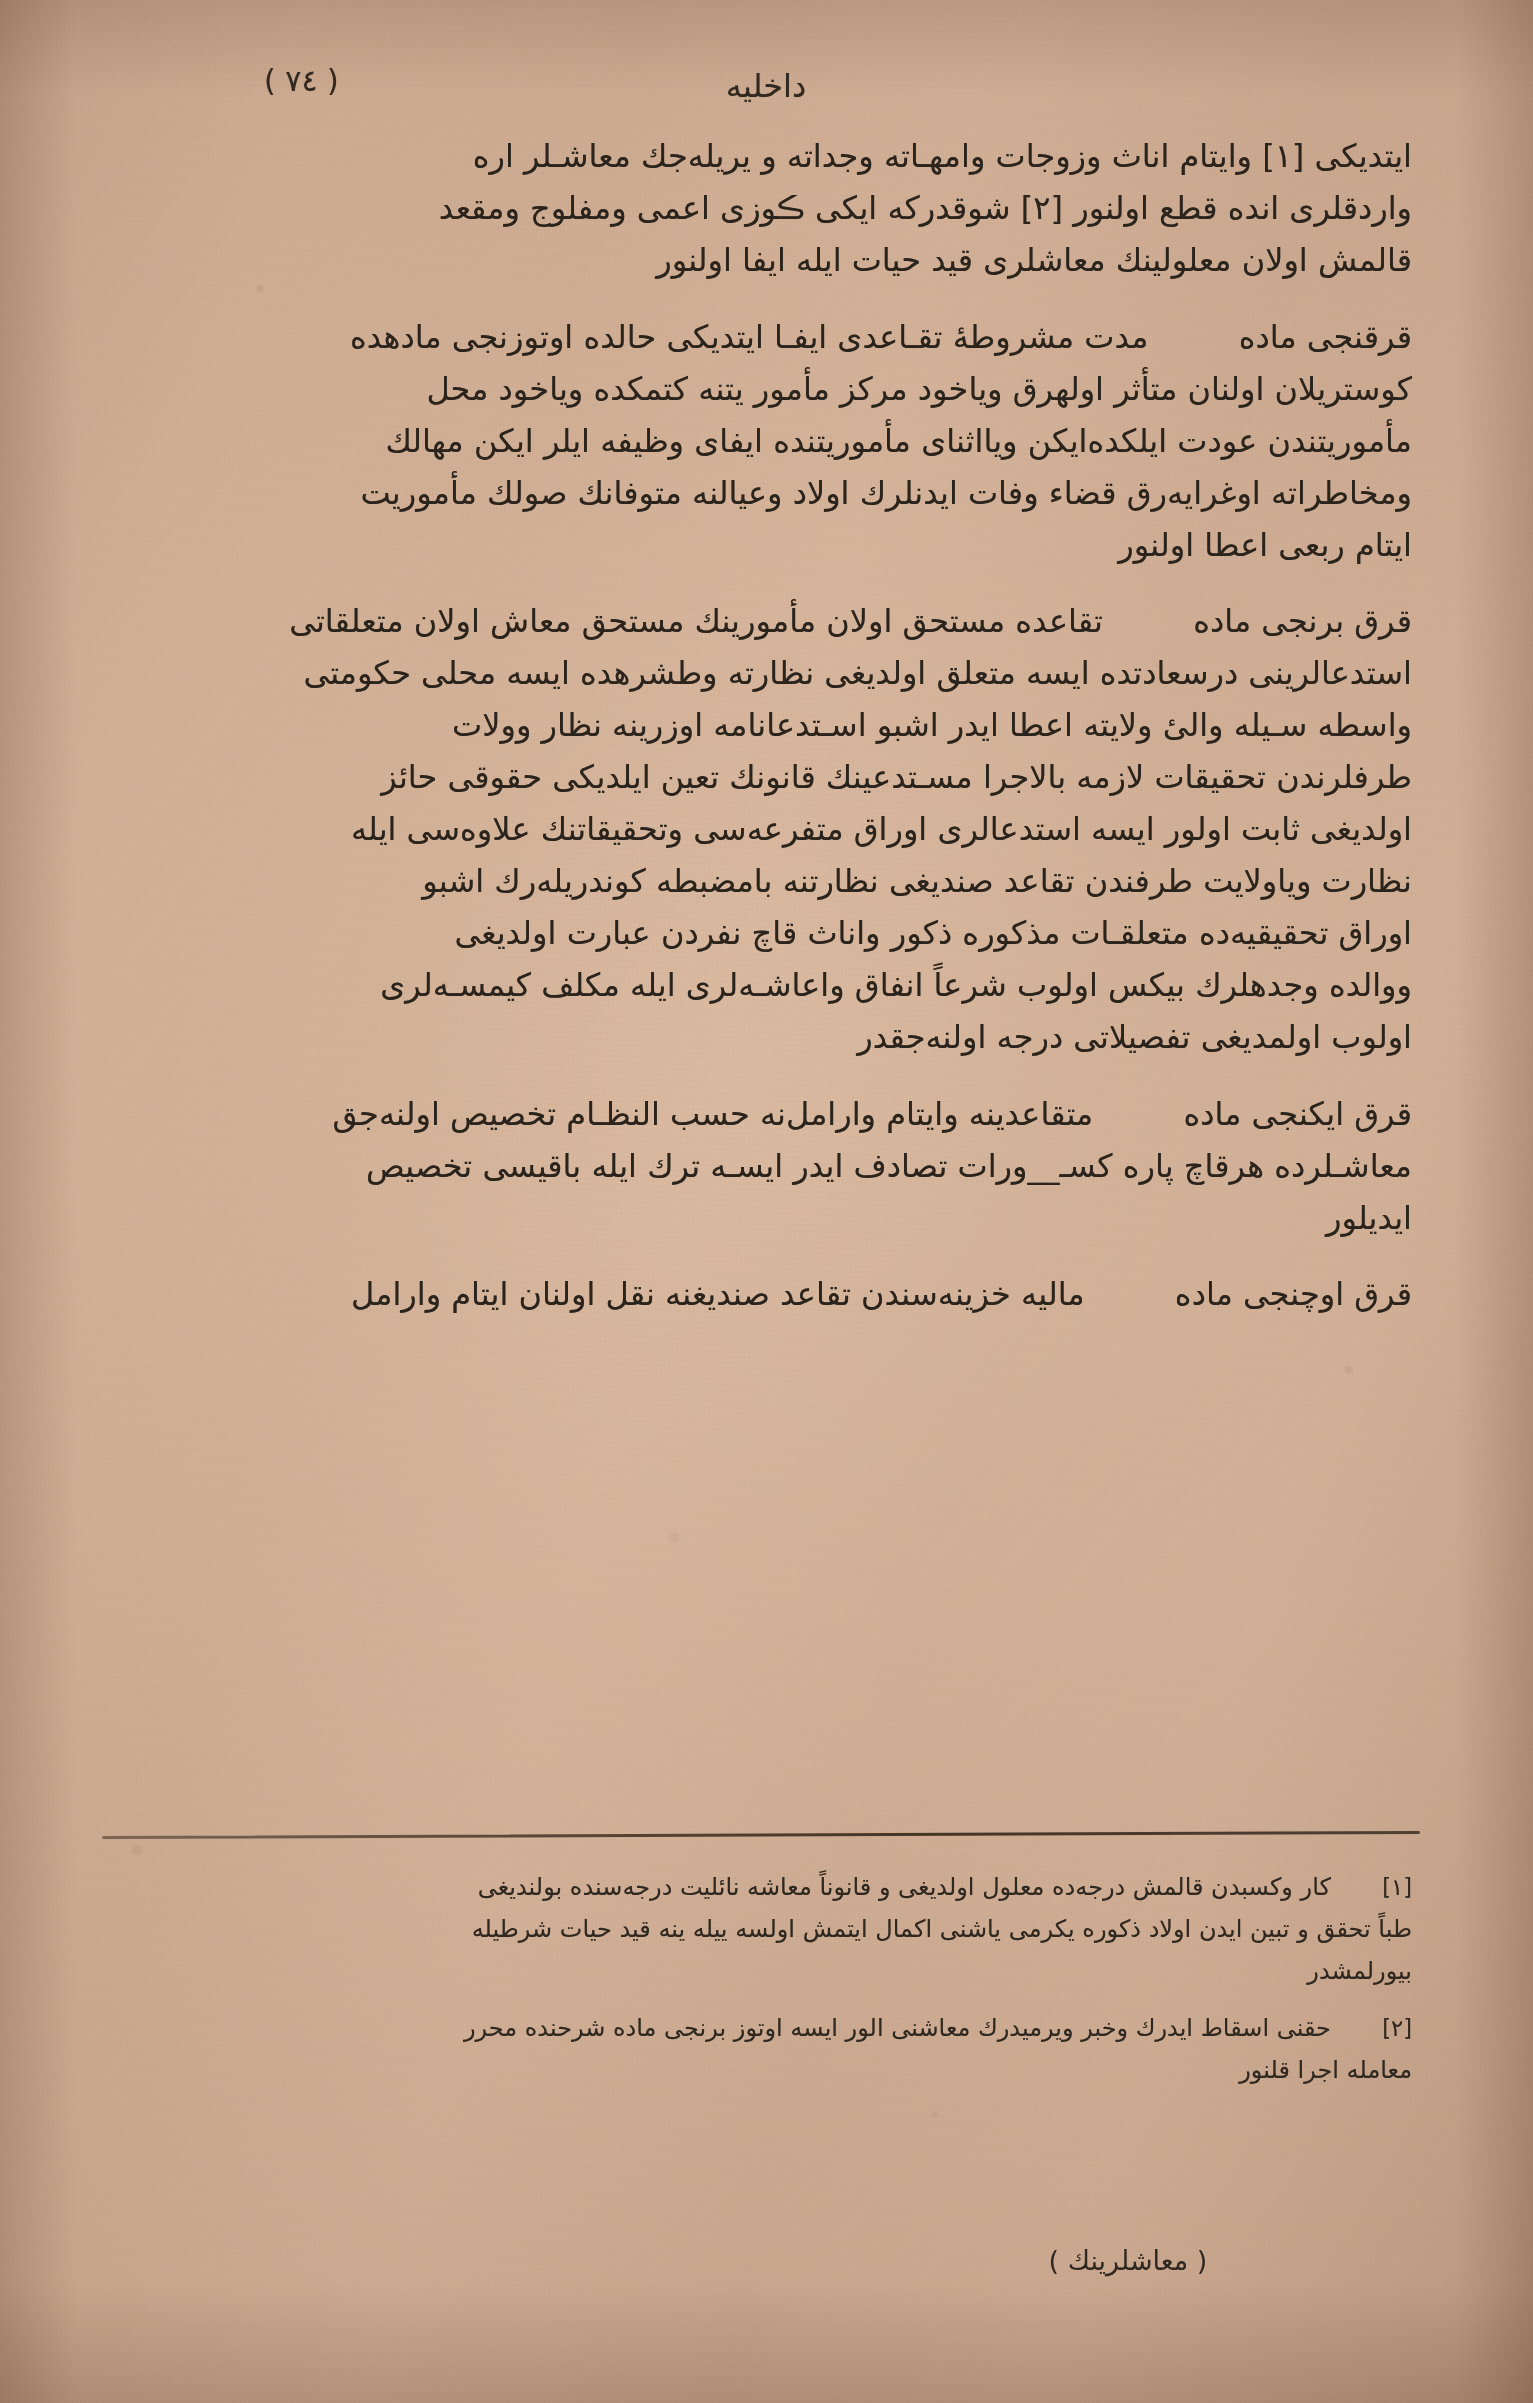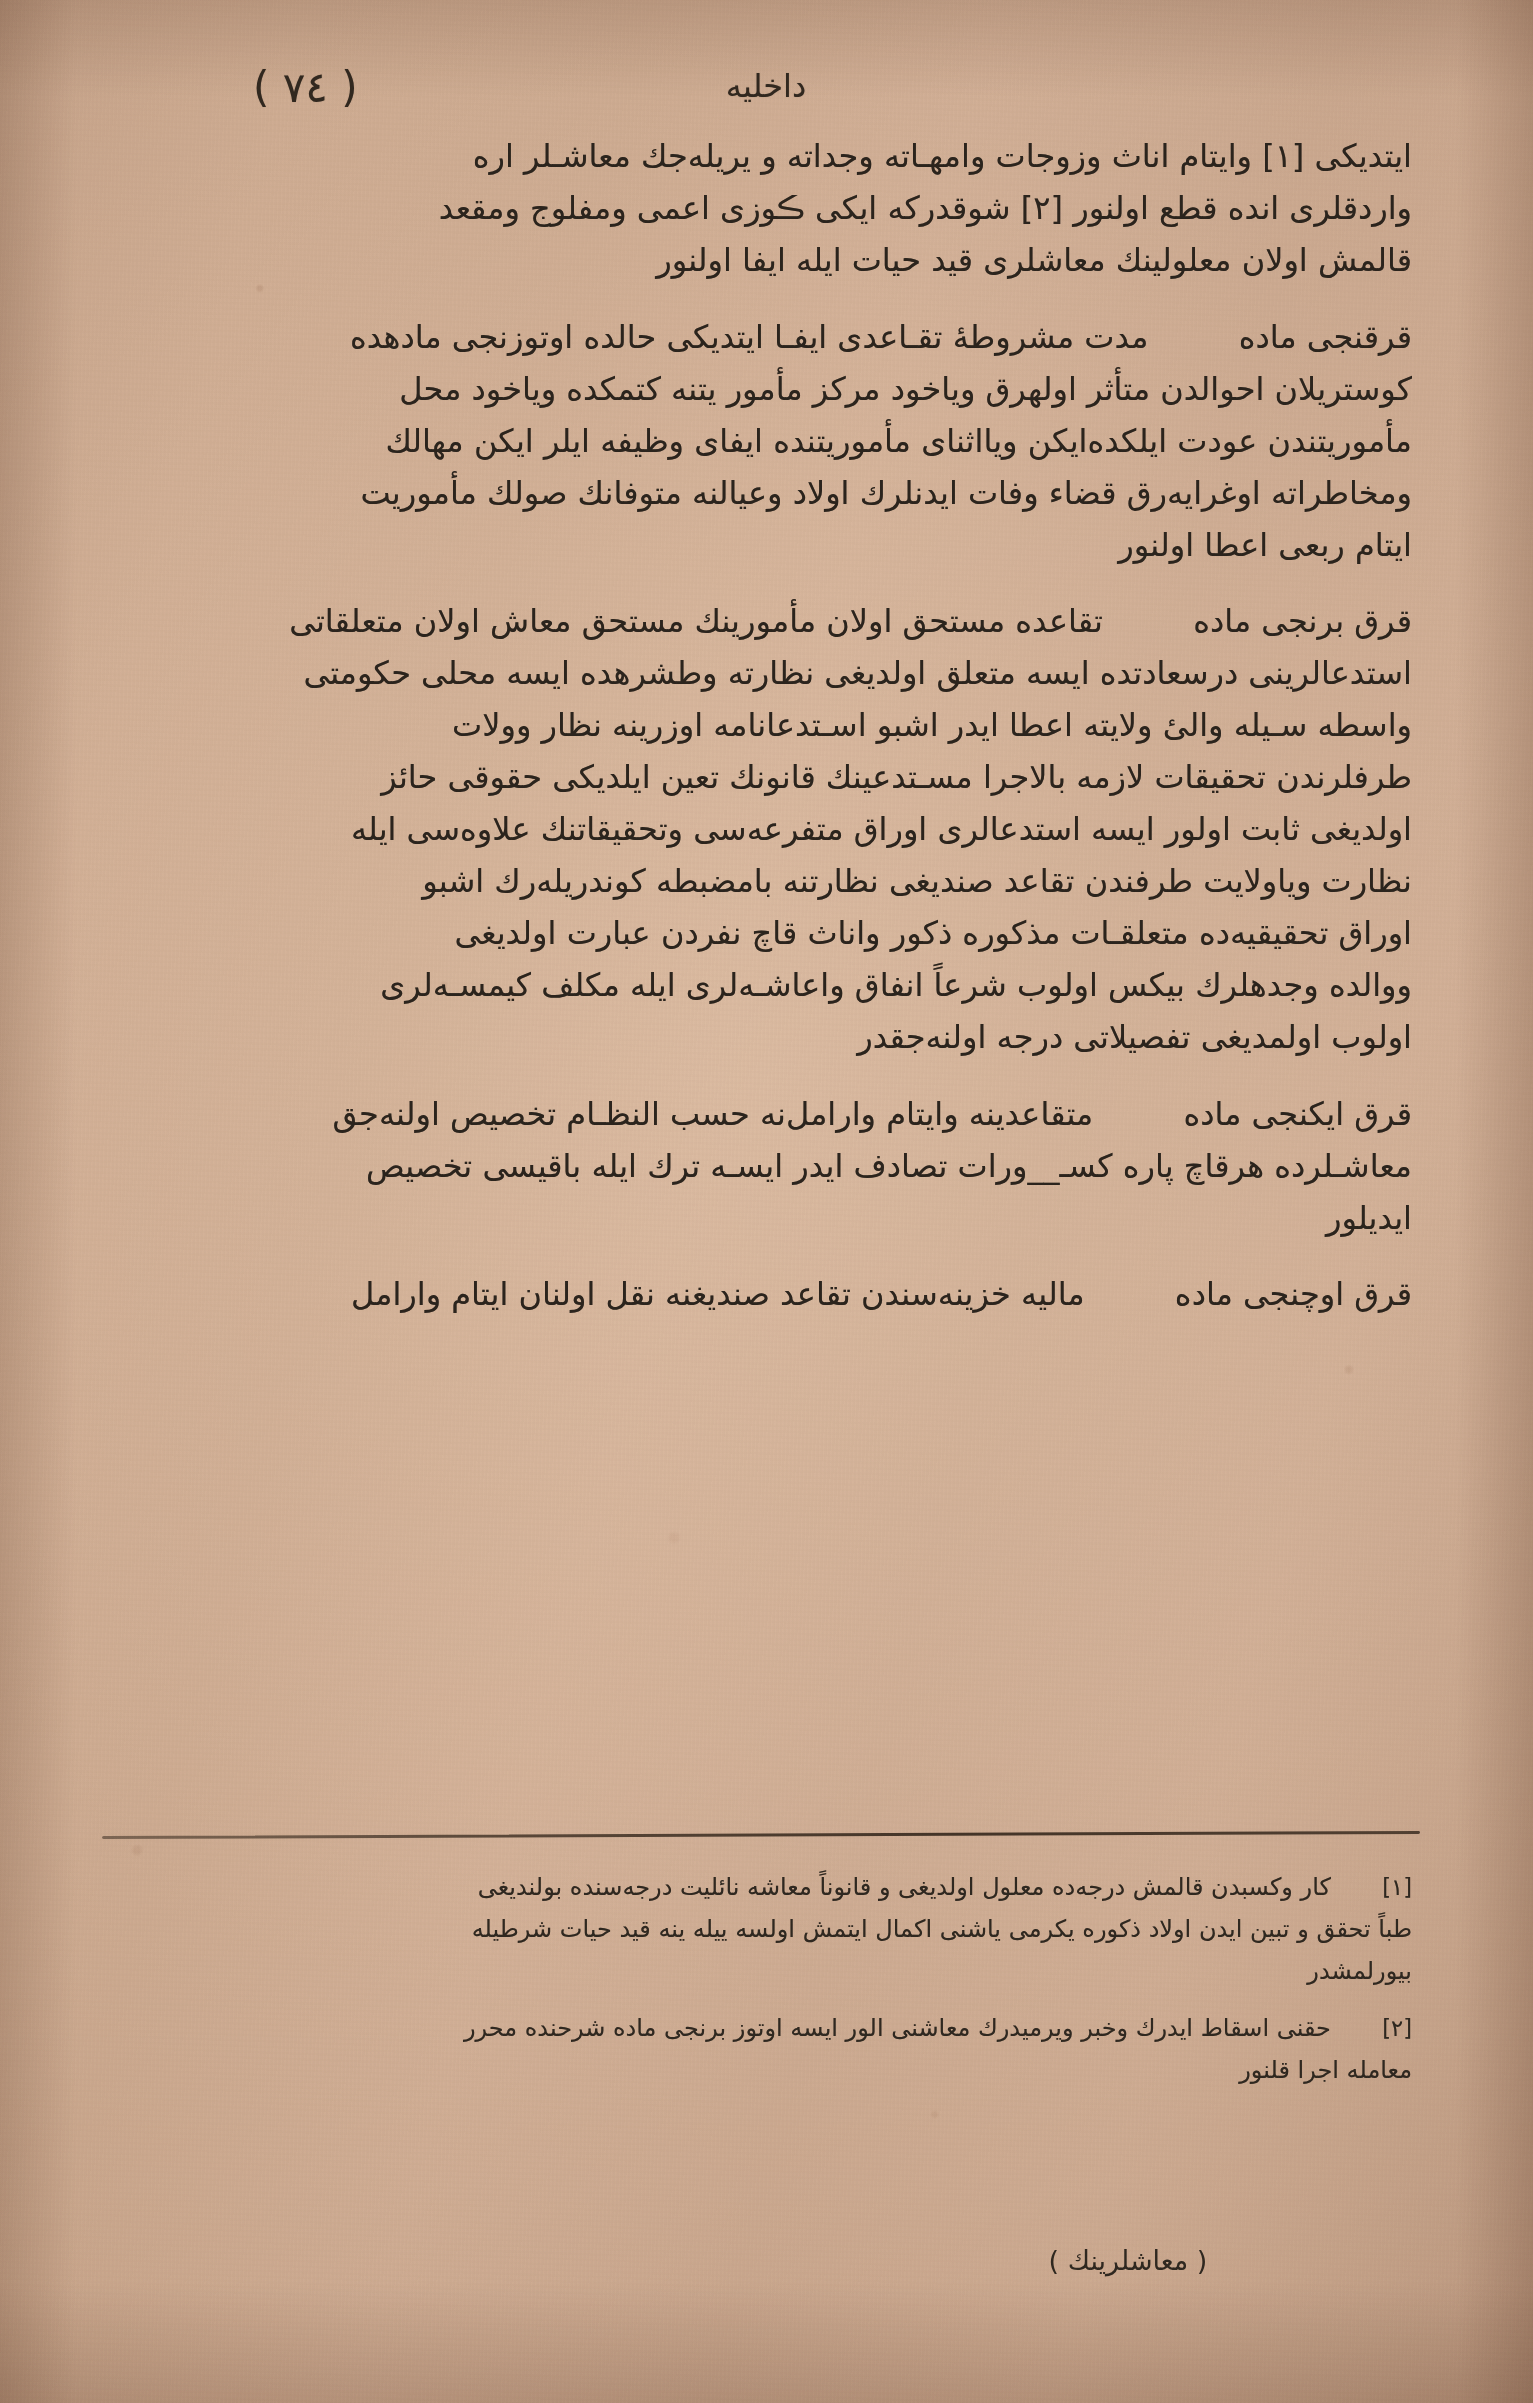--- a/index.html
+++ b/index.html
@@ -95,23 +95,23 @@
     justify-content: center;
   }
   .running-head {
     font-size: 32px;
     letter-spacing: 0.5px;
     color: #31281f;
     text-shadow: 0 0 0.9px rgba(49,40,31,0.35);
   }
   .folio {
     position: absolute;
-    left: 113px;
+    left: 124px;
     top: -3.8px;
-    font-size: 42px;
+    font-size: 30px;
     color: #31281f;
     letter-spacing: 2.8px;
     white-space: nowrap;
     text-shadow: 0 0 0.9px rgba(49,40,31,0.3);
   }
 
   
   .body {
     position: absolute;
     top: 130px;
@@ -240,21 +240,21 @@
         <span class="line">قالمش اولان معلولینك معاشلری قید حیات ایله ایفا اولنور</span>
       </div>
 
       <div class="para spaced">
         <span class="line">
           <span class="art-head">قرقنجی ماده</span>
           <span class="gap"></span>
           <span>مدت مشروطهٔ تقـاعدی ایفـا ایتدیكی حالده اوتوزنجی مادهده</span>
         </span>
         <span class="line stretch">
-          <span>كوستریلان احوالدن متأثر اولهرق ویاخود مرکز مأمور یتنه کتمکده ویاخود محل</span>
+          <span>كوستریلان اولنان متأثر اولهرق ویاخود مرکز مأمور یتنه کتمکده ویاخود محل</span>
         </span>
         <span class="line stretch">
           <span>مأموریتندن عودت ایلکده‌ایكن ویااثنای مأموریتنده ایفای وظیفه ایلر ایكن مهالك</span>
         </span>
         <span class="line stretch">
           <span>ومخاطراته اوغرایه‌رق قضاء وفات ایدنلرك اولاد وعیالنه متوفانك صولك مأموریت</span>
         </span>
         <span class="line">ایتام ربعی اعطا اولنور</span>
       </div>
 

